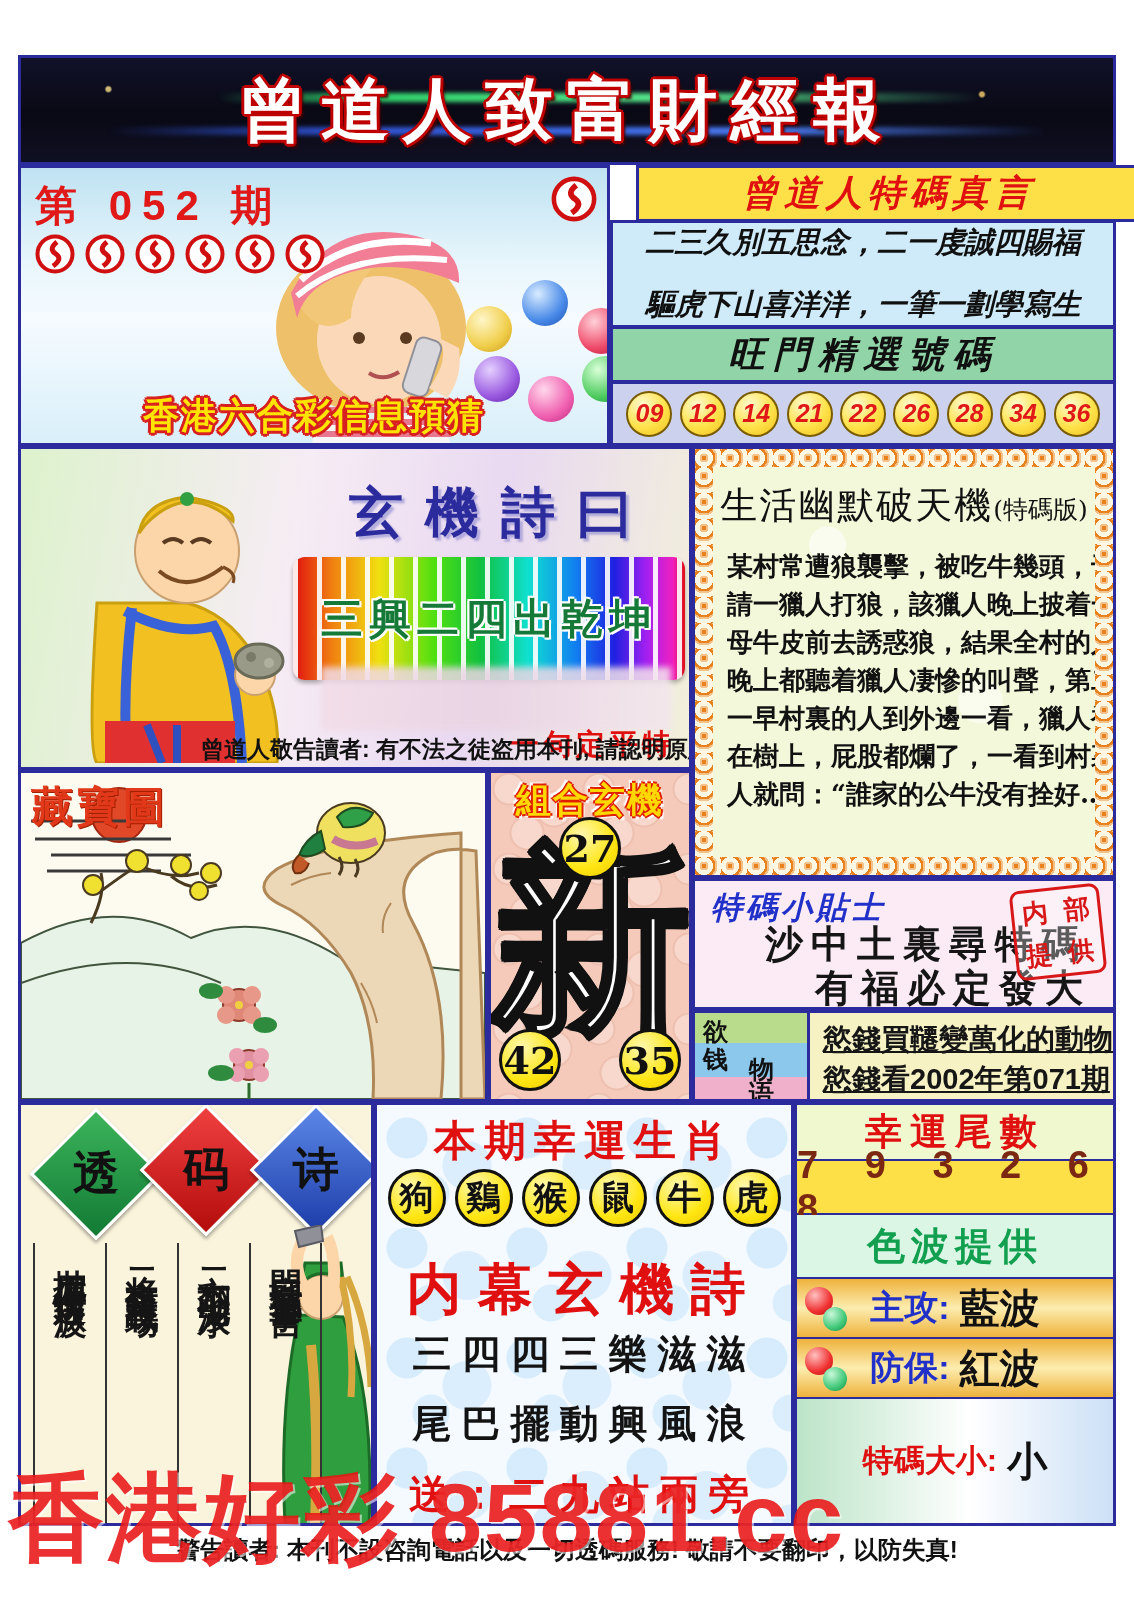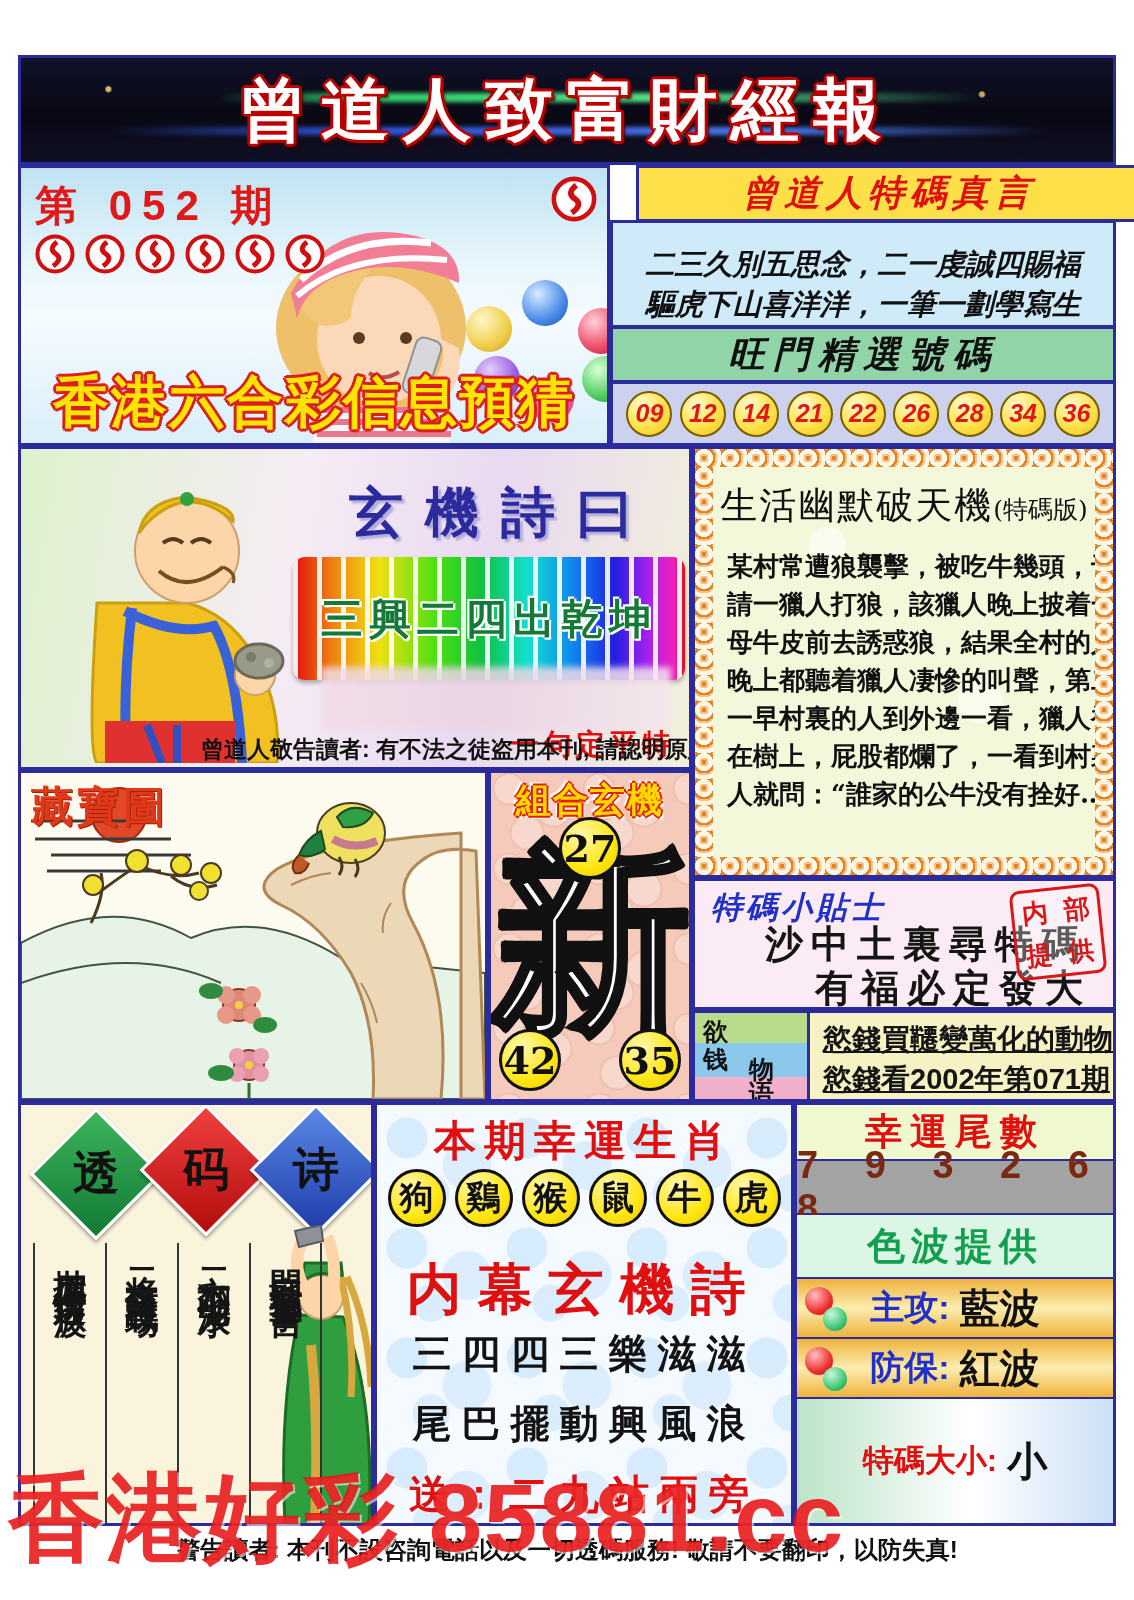--- a/index.html
+++ b/index.html
@@ -25,33 +25,33 @@
       text-shadow:-3px 0 #c00000,3px 0 #c00000,0 -3px #c00000,0 3px #c00000,
                   -2px -2px #c00000,2px 2px #c00000,2px -2px #c00000,-2px 2px #c00000,4px 4px 3px #400;}
 
   
   .girl{left:18px;top:165px;width:592px;height:281px;
       background:linear-gradient(180deg,#bfe2f2 0%,#e8f6fc 35%,#f6fbff 55%,#d9effa 100%);overflow:hidden;}
   .issue{left:14px;top:10px;color:#e01818;font-size:42px;font-weight:bold;letter-spacing:10px;}
   .flame-row{left:14px;top:66px;display:flex;gap:10px;}
   .flame{width:40px;height:40px;}
   .corner-flame{right:10px;top:8px;width:46px;height:46px;}
-  .girl-caption{left:0;right:0;bottom:2px;text-align:center;color:#ffe400;font-size:56px;font-weight:bold;
+  .girl-caption{left:0;right:0;bottom:2px;text-align:center;color:#ffe400;font-size:36px;font-weight:bold;
       letter-spacing:2px;white-space:nowrap;
       text-shadow:-3px 0 #d82020,3px 0 #d82020,0 -3px #d82020,0 3px #d82020,
                   -2px -2px #d82020,2px 2px #d82020,2px -2px #d82020,-2px 2px #d82020;}
   .balls-cluster{left:445px;top:112px;width:170px;height:150px;}
   .cball{position:absolute;width:46px;height:46px;border-radius:50%;}
 
   
   .truth-head{left:636px;top:165px;width:506px;height:57px;background:#fde047;
       display:flex;align-items:center;justify-content:center;}
   .truth-head span{color:#e01010;font-size:36px;font-weight:bold;font-style:italic;letter-spacing:6px;}
   .truth-verse{left:610px;top:220px;width:506px;height:108px;background:#cfeaf8;
-      display:flex;flex-direction:column;align-items:center;justify-content:flex-end;}
+      display:flex;flex-direction:column;align-items:center;justify-content:space-between;}
   .truth-verse div{color:#101010;font-size:29px;font-weight:bold;font-style:italic;white-space:nowrap;}
   .lucky-head{left:610px;top:326px;width:506px;height:57px;background:#90d4a8;
       display:flex;align-items:center;justify-content:center;}
   .lucky-head span{color:#101010;font-size:37px;font-weight:bold;font-style:italic;letter-spacing:8px;}
   .lucky-balls{left:610px;top:381px;width:506px;height:65px;background:#ccd2ee;
       display:flex;align-items:center;justify-content:space-evenly;padding:0 6px;}
   .ball{width:46px;height:46px;border-radius:50%;flex:none;
       background:radial-gradient(circle at 35% 28%,#fffad0,#ffe24a 55%,#edbf1d);
       border:2px solid #7a5c00;display:flex;align-items:center;justify-content:center;
       color:#e01818;font-size:25px;font-weight:bold;font-style:italic;box-sizing:border-box;}
@@ -157,21 +157,21 @@
   .zod-sub{left:0;right:0;top:148px;text-align:center;color:#e01010;font-size:55px;font-weight:bold;letter-spacing:16px;white-space:nowrap;}
   .zod-l1{left:0;right:0;top:222px;text-align:center;color:#131313;font-size:39px;font-weight:bold;letter-spacing:10px;white-space:nowrap;}
   .zod-l2{left:0;right:0;top:292px;text-align:center;color:#131313;font-size:39px;font-weight:bold;letter-spacing:10px;white-space:nowrap;}
   .zod-gift{left:0;right:0;top:362px;text-align:center;color:#e01010;font-size:40px;font-weight:bold;letter-spacing:10px;white-space:nowrap;}
 
   
   .stats{left:794px;top:1102px;width:322px;height:424px;display:flex;flex-direction:column;background:#fff;}
   .srow{flex:none;display:flex;align-items:center;justify-content:center;border-bottom:2px solid #2b2b9e;position:relative;}
   .srow:last-child{border-bottom:none;flex:1;}
   .s-tailhead{height:54px;background:#f0f8d0;color:#e01010;font-size:37px;font-weight:bold;letter-spacing:8px;}
-  .s-tailnum{height:52px;background:#a3a3a3;color:#7a2812;font-size:38px;font-weight:bold;letter-spacing:18px;}
+  .s-tailnum{height:52px;background:#fde047;color:#7a2812;font-size:38px;font-weight:bold;letter-spacing:18px;}
   .s-wavehead{height:62px;background:#dcf6e6;color:#12a050;font-size:38px;font-weight:bold;letter-spacing:6px;}
   .s-gold{height:58px;background:linear-gradient(180deg,#eeb23c,#fcedb0 50%,#eeb23c);}
   .s-oe{height:58px;background:linear-gradient(90deg,#74c494,#e8f4fc 55%,#94b0e4);}
   .s-size{height:58px;background:linear-gradient(90deg,#bce4c8,#ffffff 55%,#cce0f6);}
   .s-label-blue{color:#2030c8;font-size:34px;font-weight:bold;}
   .s-label-red{color:#e01010;font-size:31px;font-weight:bold;}
   .s-val{color:#111;font-size:40px;font-weight:bold;margin-left:10px;}
   .ballpair{position:absolute;left:8px;top:8px;width:46px;height:46px;}
   .ballpair .r{position:absolute;left:0;top:0;width:28px;height:28px;border-radius:50%;
       background:radial-gradient(circle at 35% 30%,#ffc0c0,#f03030 60%,#b01010);}

